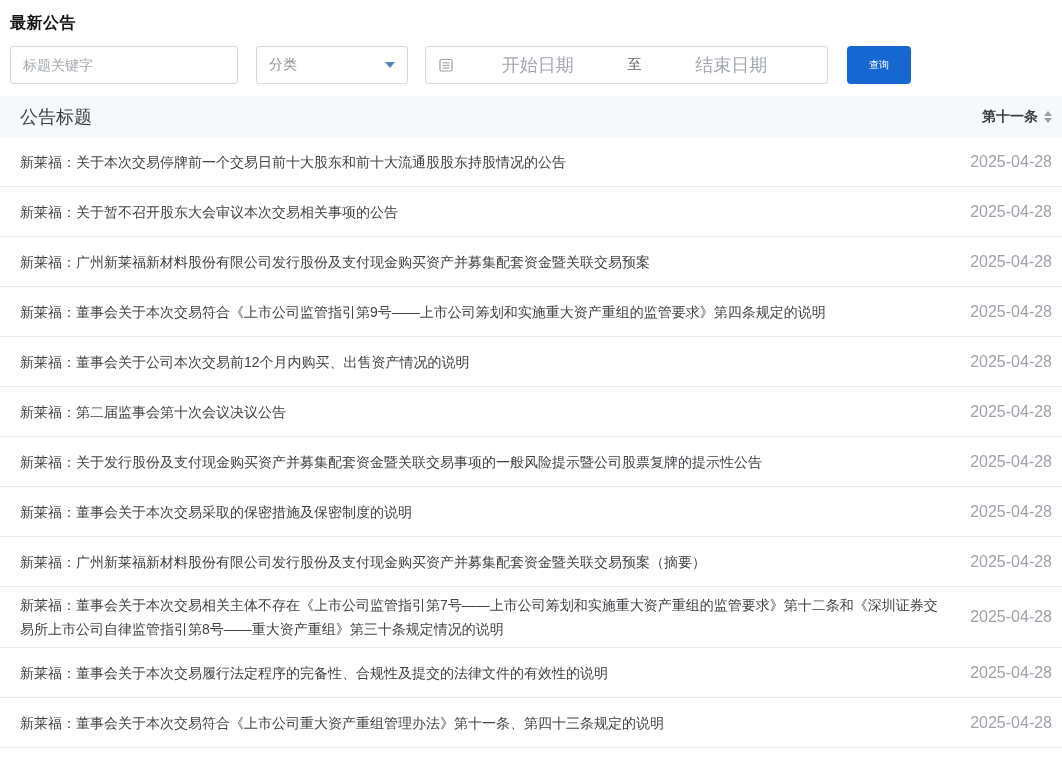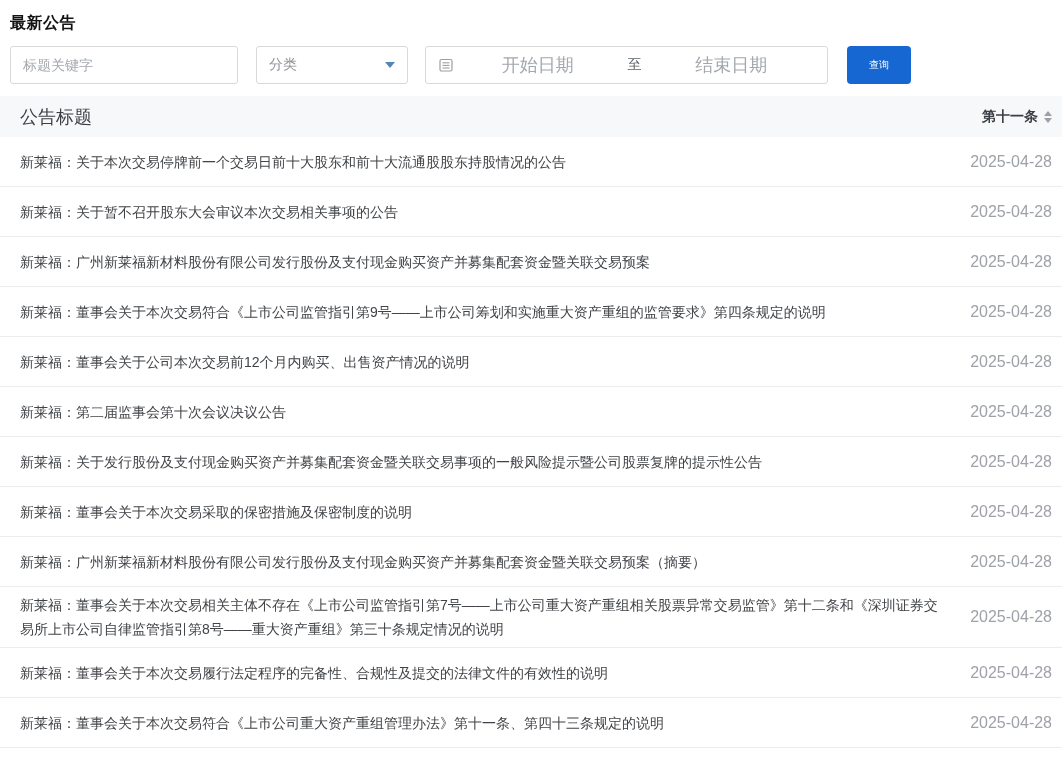--- a/index.html
+++ b/index.html
@@ -165,21 +165,21 @@
       <span class="row-title">新莱福：董事会关于本次交易采取的保密措施及保密制度的说明</span>
       <span class="row-date">2025-04-28</span>
     </div>
 
     <div class="ann-row">
       <span class="row-title">新莱福：广州新莱福新材料股份有限公司发行股份及支付现金购买资产并募集配套资金暨关联交易预案（摘要）</span>
       <span class="row-date">2025-04-28</span>
     </div>
 
     <div class="ann-row">
-      <span class="row-title">新莱福：董事会关于本次交易相关主体不存在《上市公司监管指引第7号——上市公司重大资产重组相关股票异常交易监管》第十二条和《深圳证券交易所上市公司自律监管指引第8号——重大资产重组》第三十条规定情况的说明</span>
+      <span class="row-title">新莱福：董事会关于本次交易相关主体不存在《上市公司监管指引第7号——上市公司筹划和实施重大资产重组的监管要求》第十二条和《深圳证券交易所上市公司自律监管指引第8号——重大资产重组》第三十条规定情况的说明</span>
       <span class="row-date">2025-04-28</span>
     </div>
 
     <div class="ann-row">
       <span class="row-title">新莱福：董事会关于本次交易履行法定程序的完备性、合规性及提交的法律文件的有效性的说明</span>
       <span class="row-date">2025-04-28</span>
     </div>
 
     <div class="ann-row">
       <span class="row-title">新莱福：董事会关于本次交易符合《上市公司重大资产重组管理办法》第十一条、第四十三条规定的说明</span>

